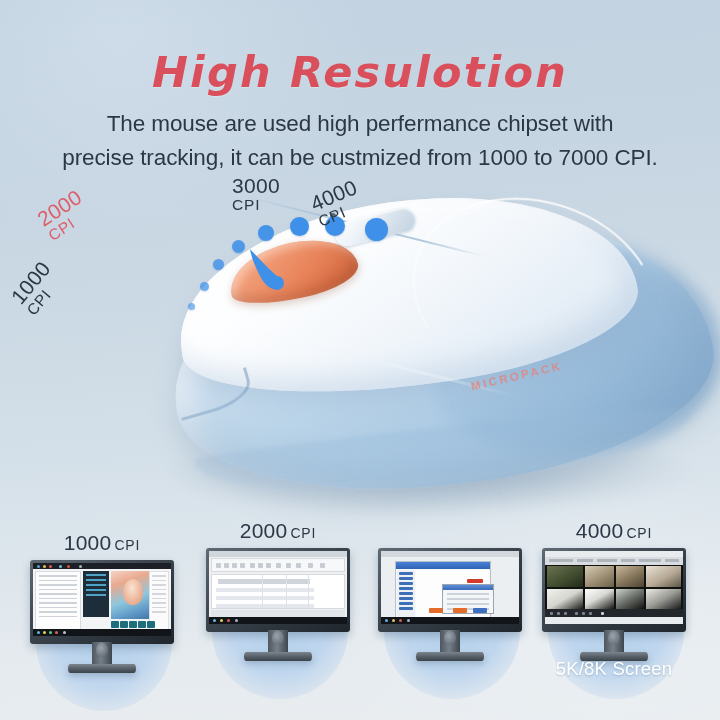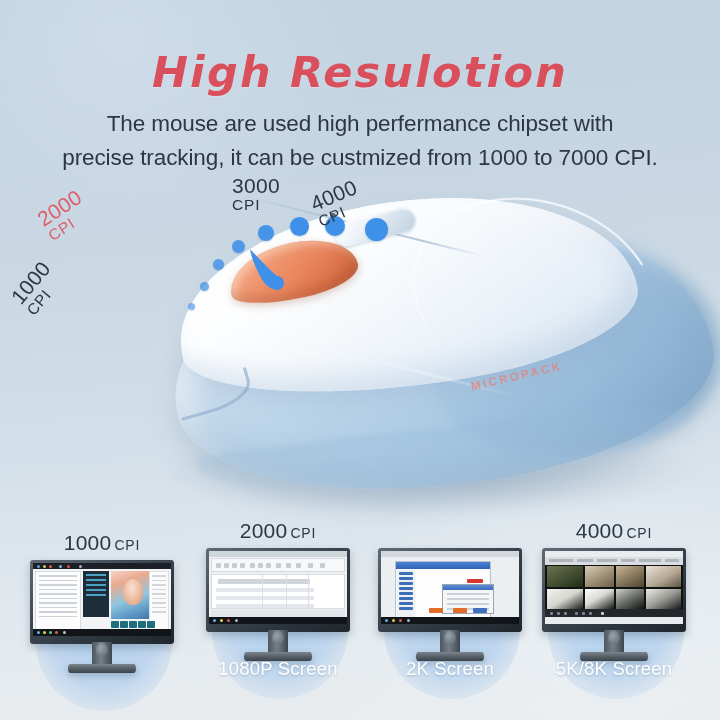--- a/index.html
+++ b/index.html
@@ -518,21 +518,20 @@
             <span class="sc-dot" style="top:2px;left:4px;background:#62b8e4"></span>
             <span class="sc-dot" style="top:2px;left:11px;background:#e6d055"></span>
             <span class="sc-dot" style="top:2px;left:18px;background:#d9604b"></span>
             <span class="sc-dot" style="top:2px;left:26px;background:#aab6c2"></span>
           </div>
         </div>
       </div>
       <div class="neck"></div>
       <div class="base"></div>
     </div>
-    <div class="caption">1080P Screen</div>
   </div>
 
   <div class="cell" style="left:360px;">
     <div class="halo"></div>
     <div class="monitor">
       <div class="bezel">
         <div class="screen">
           <div class="sc-bar sc-top" style="background:#d2d8de;"></div>
           <div class="tk-wrap">
             <div class="tk-win">
@@ -566,21 +565,20 @@
             <span class="sc-dot" style="top:2px;left:4px;background:#5fb5e2"></span>
             <span class="sc-dot" style="top:2px;left:11px;background:#dcc84f"></span>
             <span class="sc-dot" style="top:2px;left:18px;background:#d3604c"></span>
             <span class="sc-dot" style="top:2px;left:26px;background:#a9b5c1"></span>
           </div>
         </div>
       </div>
       <div class="neck"></div>
       <div class="base"></div>
     </div>
-    <div class="caption">2K Screen</div>
   </div>
 
   <div class="cell" style="left:524px;">
     <div class="cpi-head">
       <span class="num">4000</span><span class="unit">CPI</span>
     </div>
     <div class="halo"></div>
     <div class="monitor">
       <div class="bezel">
         <div class="screen">

